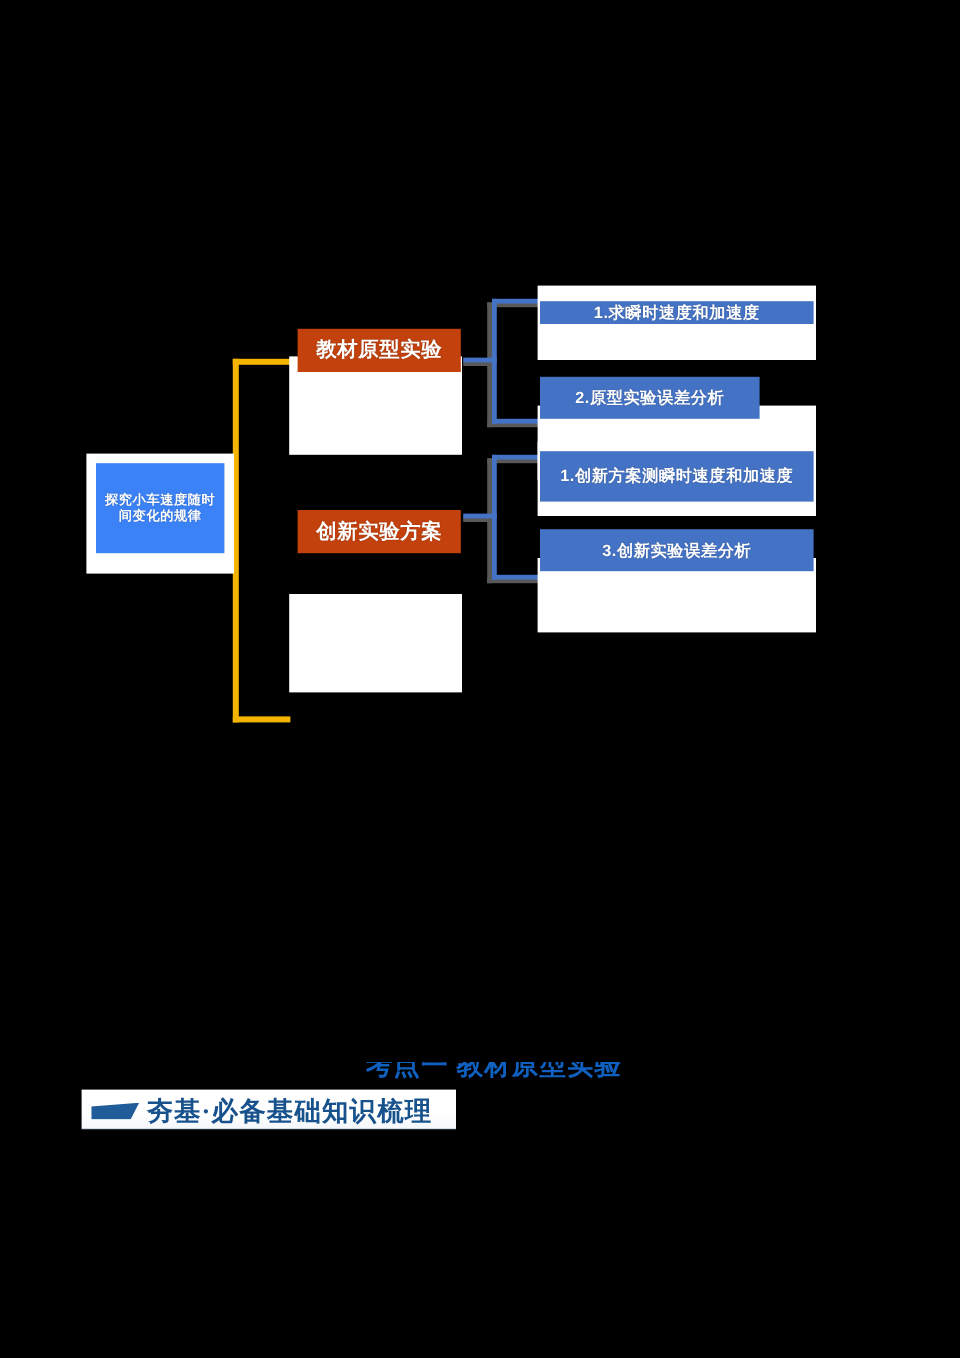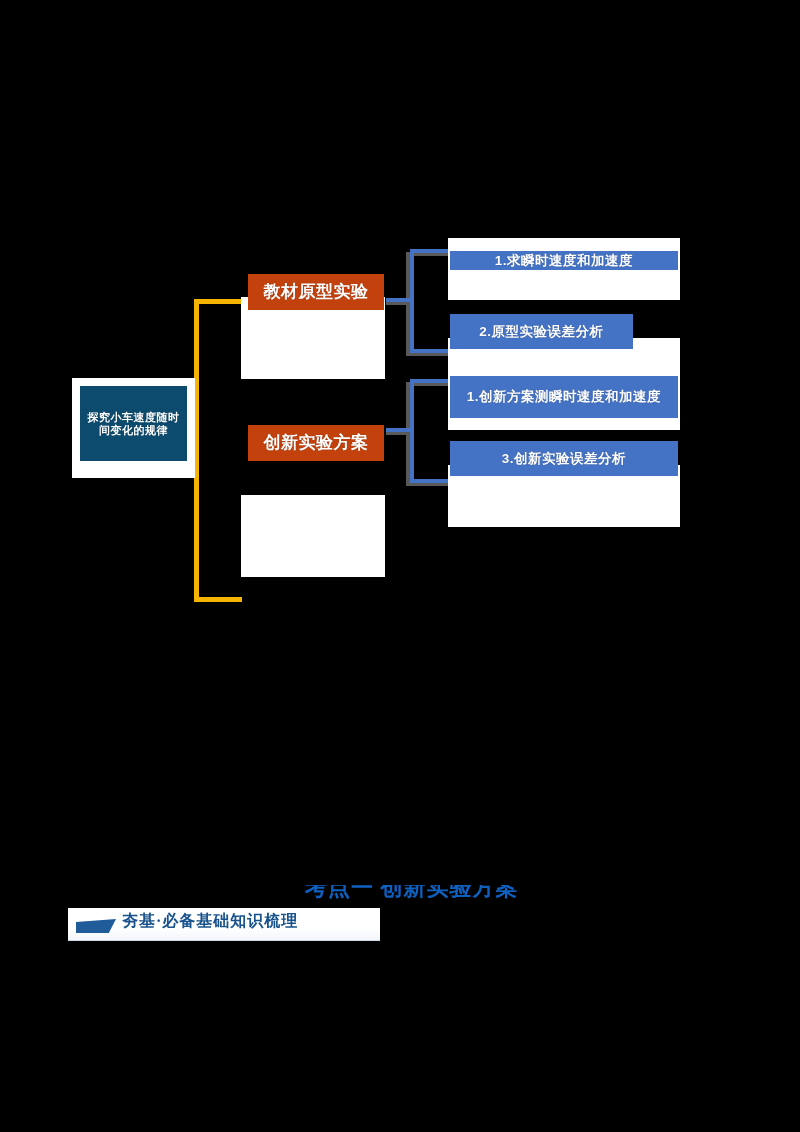--- a/index.html
+++ b/index.html
@@ -46,21 +46,21 @@
     justify-content: center;
     text-align: center;
     color: #ffffff;
     font-weight: bold;
     letter-spacing: 0.5px;
     line-height: 1.18;
     text-shadow: 0 0 1px rgba(0,0,0,0.35);
   }
 
   .node-root {
-    background: #0c4a6e;
+    background: #3b82f6;
     font-size: 11px;
     padding: 2px 6px;
   }
   .node-branch {
     background: #c2410c;
     font-size: 17px;
     padding: 13px 6px;
   }
   .node-leaf {
     background: #4472C4;
@@ -124,21 +124,21 @@
     background: #1F5C99;
     clip-path: polygon(0 22%, 100% 0, 82% 100%, 0 100%);
   }
   #fenji-text {
     position: absolute;
     left: 54px;
     top: 3px;
     color: #17528C;
     font-family: "Liberation Serif", "DejaVu Serif", serif;
     font-weight: bold;
-    font-size: 16px;
+    font-size: 22px;
     letter-spacing: 1px;
     white-space: nowrap;
   }
 </style>
 </head>
 <body>
 
 <div id="page">
 
   <div id="mindmap">
@@ -188,21 +188,21 @@
     <div class="node node-leaf" style="left:450px; top:146px; width:228px; height:42px;">1.创新方案测瞬时速度和加速度</div>
 
     <div class="frame" style="left:448px; top:235px; width:232px; height:62px;"></div>
     <div class="node node-leaf" style="left:450px; top:211px; width:228px; height:35px;">3.创新实验误差分析</div>
 
   </div>
 
   <div id="bottom">
 
     <div id="kaodian-wrap">
-      <div id="kaodian-title">考点一 创新实验方案</div>
+      <div id="kaodian-title">考点一 教材原型实验</div>
     </div>
 
     <div id="fenji-bar">
       <div id="fenji-flag"></div>
       <div id="fenji-text">夯基·必备基础知识梳理</div>
     </div>
 
   </div>
 
 </div>

